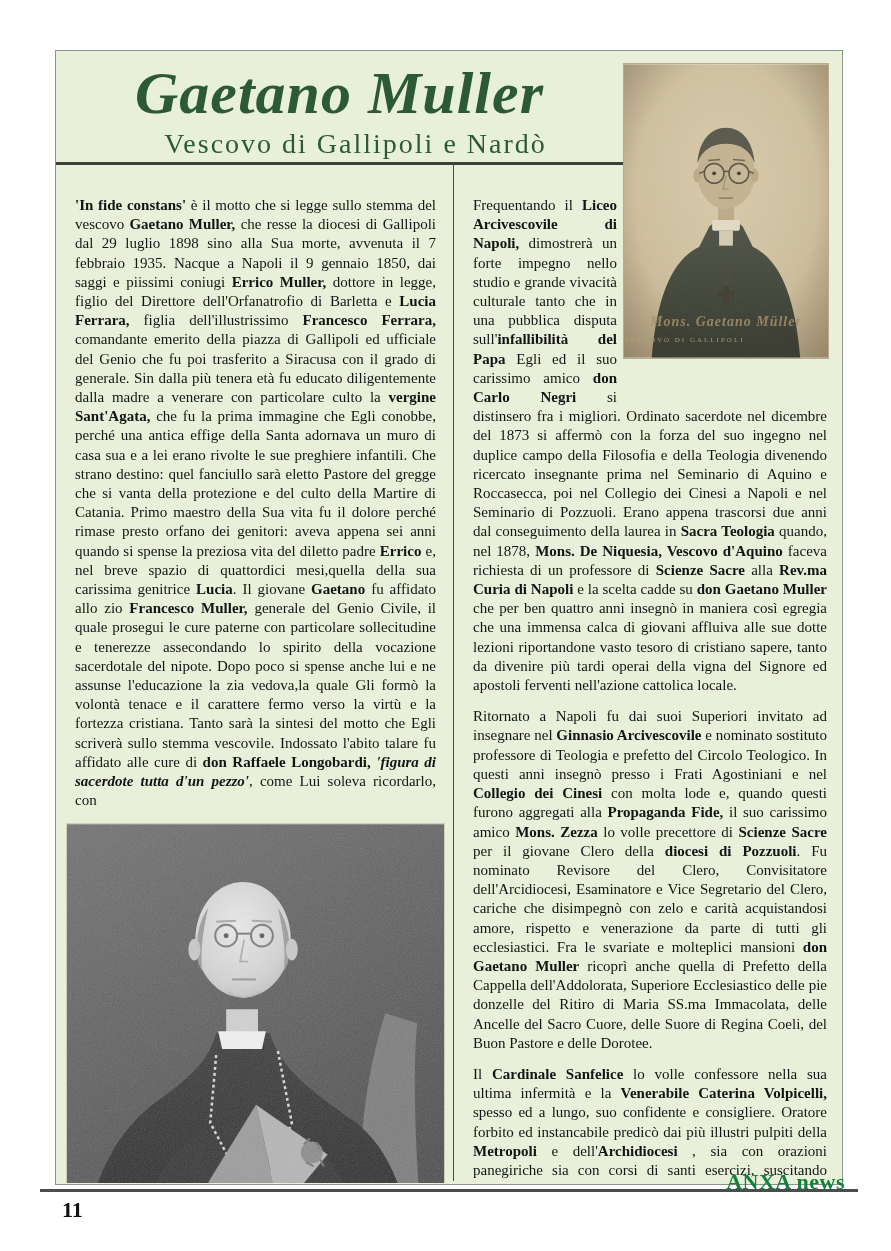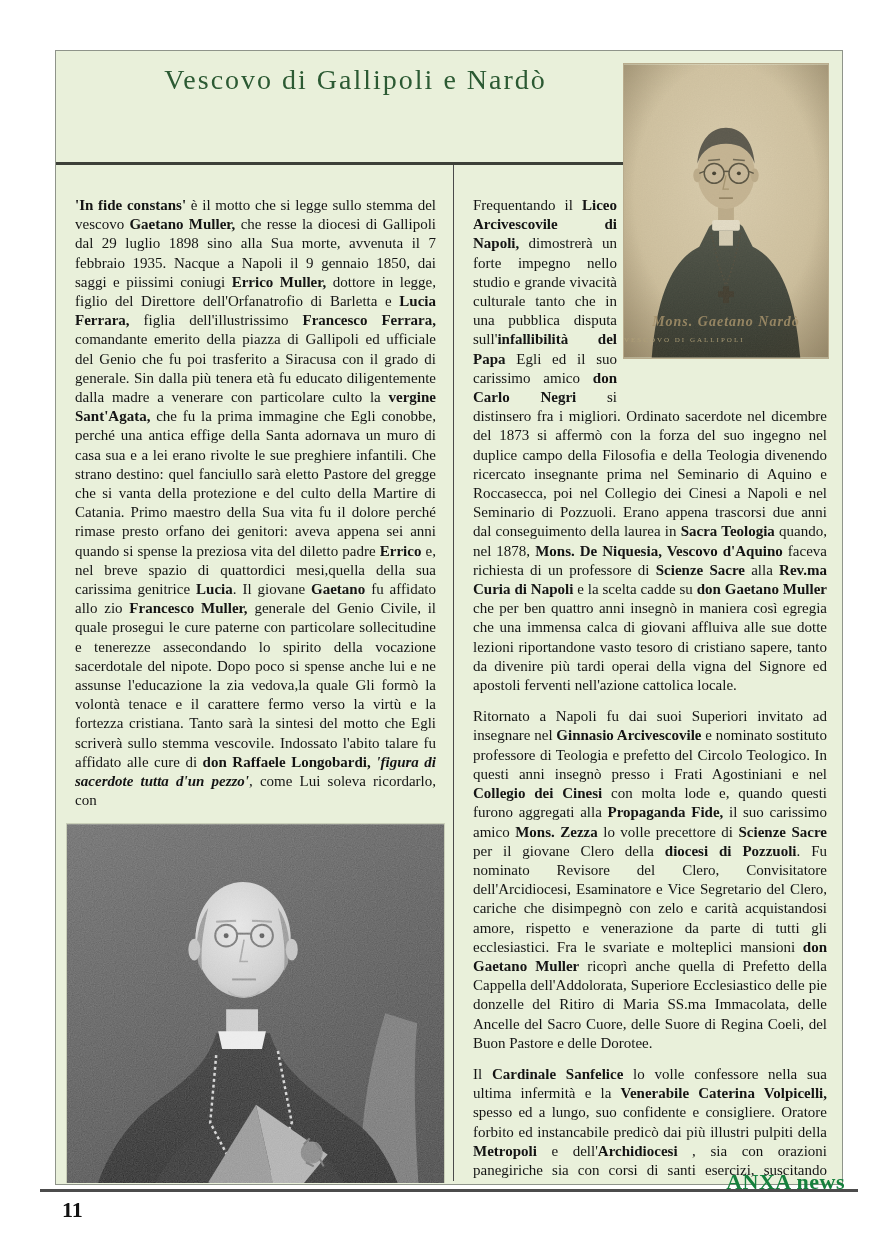--- a/index.html
+++ b/index.html
@@ -37,20 +37,21 @@
   .page-num{position:absolute;left:62px;top:1197px;font-size:22px;font-weight:bold;color:#111;}
   .brand{position:absolute;right:46px;top:1169px;font-size:22px;font-weight:bold;color:#15803d;letter-spacing:0.5px;}
 </style>
 </head>
 <body>
 
 <div class="page">
   <div class="panel">
 
     <div class="header">
+      <div class="title">Gaetano Muller</div>
       <div class="subtitle">Vescovo di Gallipoli e Nardò</div>
     </div>
     <div class="title-rule"></div>
 
     <div class="photo-a">
       <svg width="204" height="294" viewBox="0 0 206 296">
         <defs>
           <radialGradient id="paperA" cx="50%" cy="38%" r="80%">
             <stop offset="0%" stop-color="#ded1b2"></stop>
               <stop offset="55%" stop-color="#d3c5a3"></stop>
@@ -89,21 +90,21 @@
         <line x1="110" y1="96" x2="122" y2="97" stroke="#6b6450" stroke-width="1.5"></line>
         <path d="M103,112 L100,126 L106,126" fill="none" stroke="#a5946f" stroke-width="1.3"></path>
         <line x1="96" y1="135" x2="110" y2="135" stroke="#8d7c5c" stroke-width="1.6"></line>
         <polyline points="88,170 95,200 103,224" fill="none" stroke="#4e4a3c" stroke-width="1.4" stroke-dasharray="2,2"></polyline>
         <polyline points="118,170 111,200 103,224" fill="none" stroke="#4e4a3c" stroke-width="1.4" stroke-dasharray="2,2"></polyline>
         <rect x="100" y="224" width="6" height="17" fill="#3c382c"></rect>
         <rect x="95" y="229" width="16" height="6" fill="#3c382c"></rect>
         <rect x="0" y="0" width="206" height="296" fill="url(#vignA)"></rect>
         <rect x="0" y="0" width="206" height="296" filter="url(#grainA)" opacity="0.18"></rect>
       </svg>
-      <div class="capA1">Mons. Gaetano Nardò</div>
+      <div class="capA1">Mons. Gaetano Müller</div>
       <div class="capA2">VESCOVO DI GALLIPOLI</div>
     </div>
 
     <div class="cols">
       <div class="col-left">
         <div class="paras">
             <p><span class="b">'In fide constans'</span><span> è il motto che si legge sullo stemma del vescovo </span><span class="b">Gaetano Muller,</span><span> che resse la diocesi di Gallipoli dal 29 luglio 1898 sino alla Sua morte, avvenuta il 7 febbraio 1935. Nacque a Napoli il 9 gennaio 1850, dai saggi e piissimi coniugi </span><span class="b">Errico Muller,</span><span> dottore in legge, figlio del Direttore dell'Orfanatrofio di Barletta e </span><span class="b">Lucia Ferrara,</span><span> figlia dell'illustrissimo </span><span class="b">Francesco Ferrara,</span><span> comandante emerito della piazza di Gallipoli ed ufficiale del Genio che fu poi trasferito a Siracusa con il grado di generale. Sin dalla più tenera età fu educato diligentemente dalla madre a venerare con particolare culto la </span><span class="b">vergine Sant'Agata,</span><span> che fu la prima immagine che Egli conobbe, perché una antica effige della Santa adornava un muro di casa sua e a lei erano rivolte le sue preghiere infantili. Che strano destino: quel fanciullo sarà eletto Pastore del gregge che si vanta della protezione e del culto della Martire di Catania. Primo maestro della Sua vita fu il dolore perché rimase presto orfano dei genitori: aveva appena sei anni quando si spense la preziosa vita del diletto padre </span><span class="b">Errico</span><span> e, nel breve spazio di quattordici mesi,quella della sua carissima genitrice </span><span class="b">Lucia</span><span>. Il giovane </span><span class="b">Gaetano</span><span> fu affidato allo zio </span><span class="b">Francesco Muller,</span><span> generale del Genio Civile, il quale prosegui le cure paterne con particolare sollecitudine e tenerezze assecondando lo spirito della vocazione sacerdotale del nipote. Dopo poco si spense anche lui e ne assunse l'educazione la zia vedova,la quale Gli formò la volontà tenace e il carattere fermo verso la virtù e la fortezza cristiana. Tanto sarà la sintesi del motto che Egli scriverà sullo stemma vescovile. Indossato l'abito talare fu affidato alle cure di </span><span class="b">don Raffaele Longobardi, </span><span class="b i">'figura di sacerdote tutta d'un pezzo'</span><span>, come Lui soleva ricordarlo, con</span></p>
           </div>
         <div class="photo-b">
           <svg width="377" height="468" viewBox="0 0 379 470">

